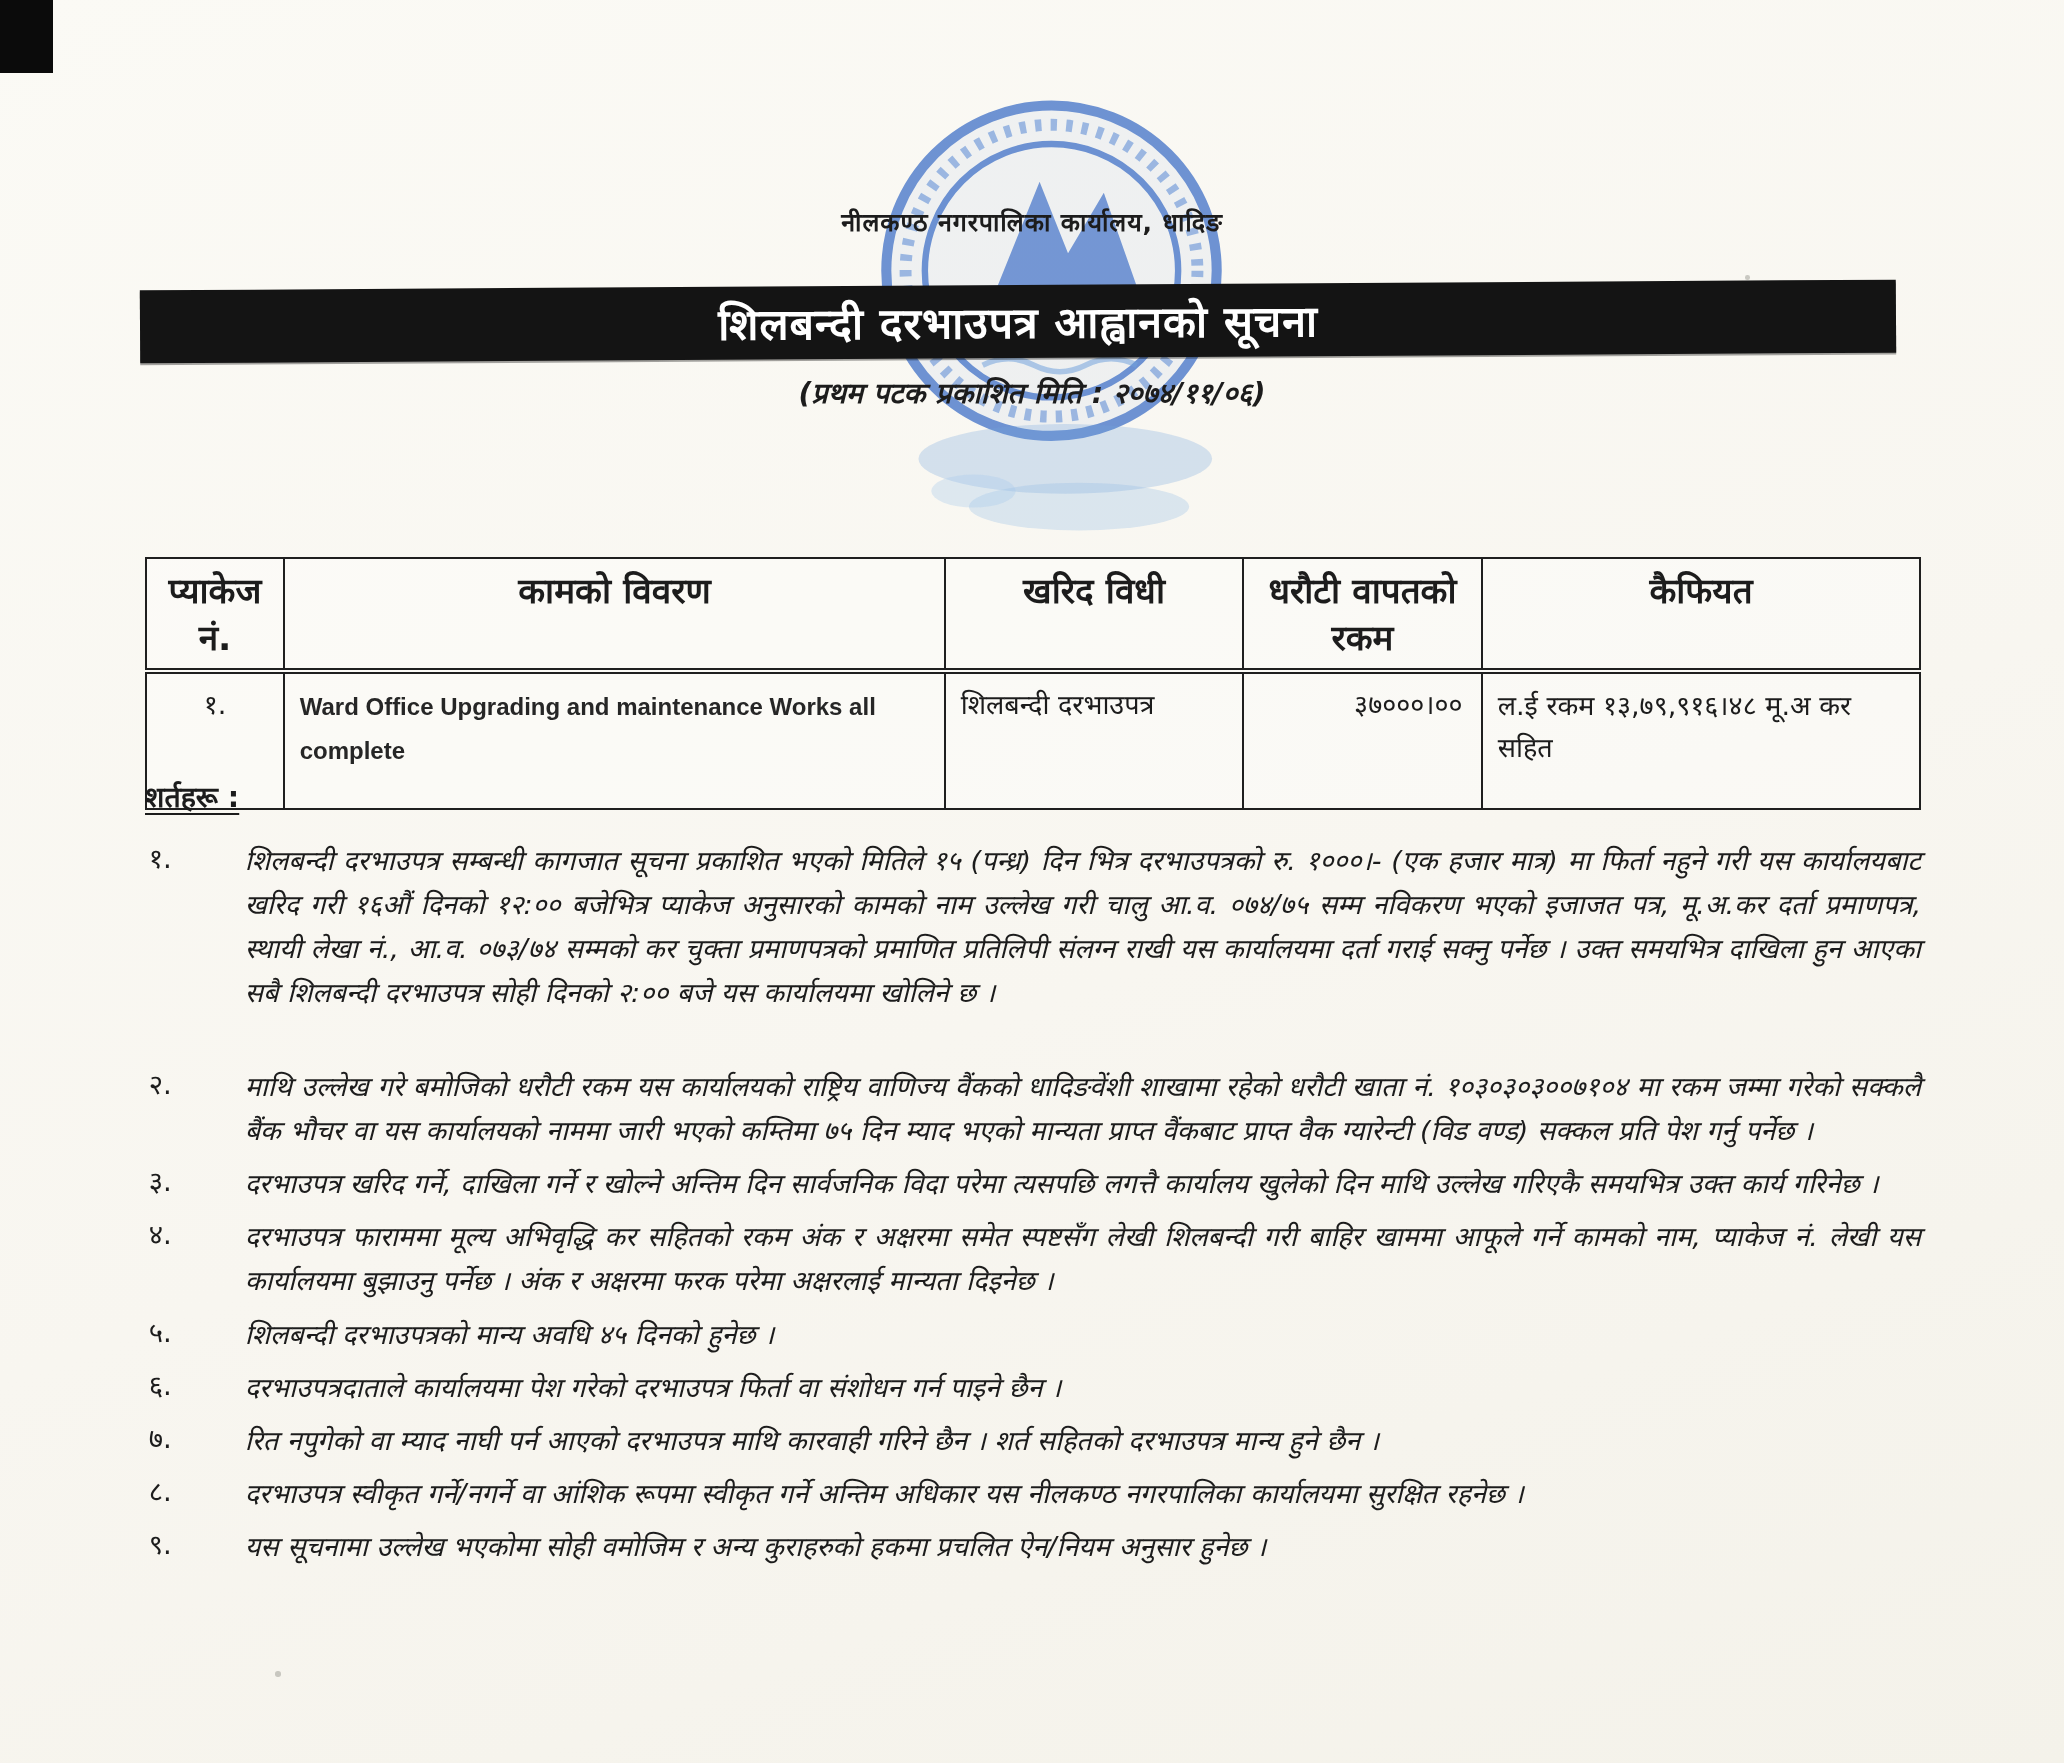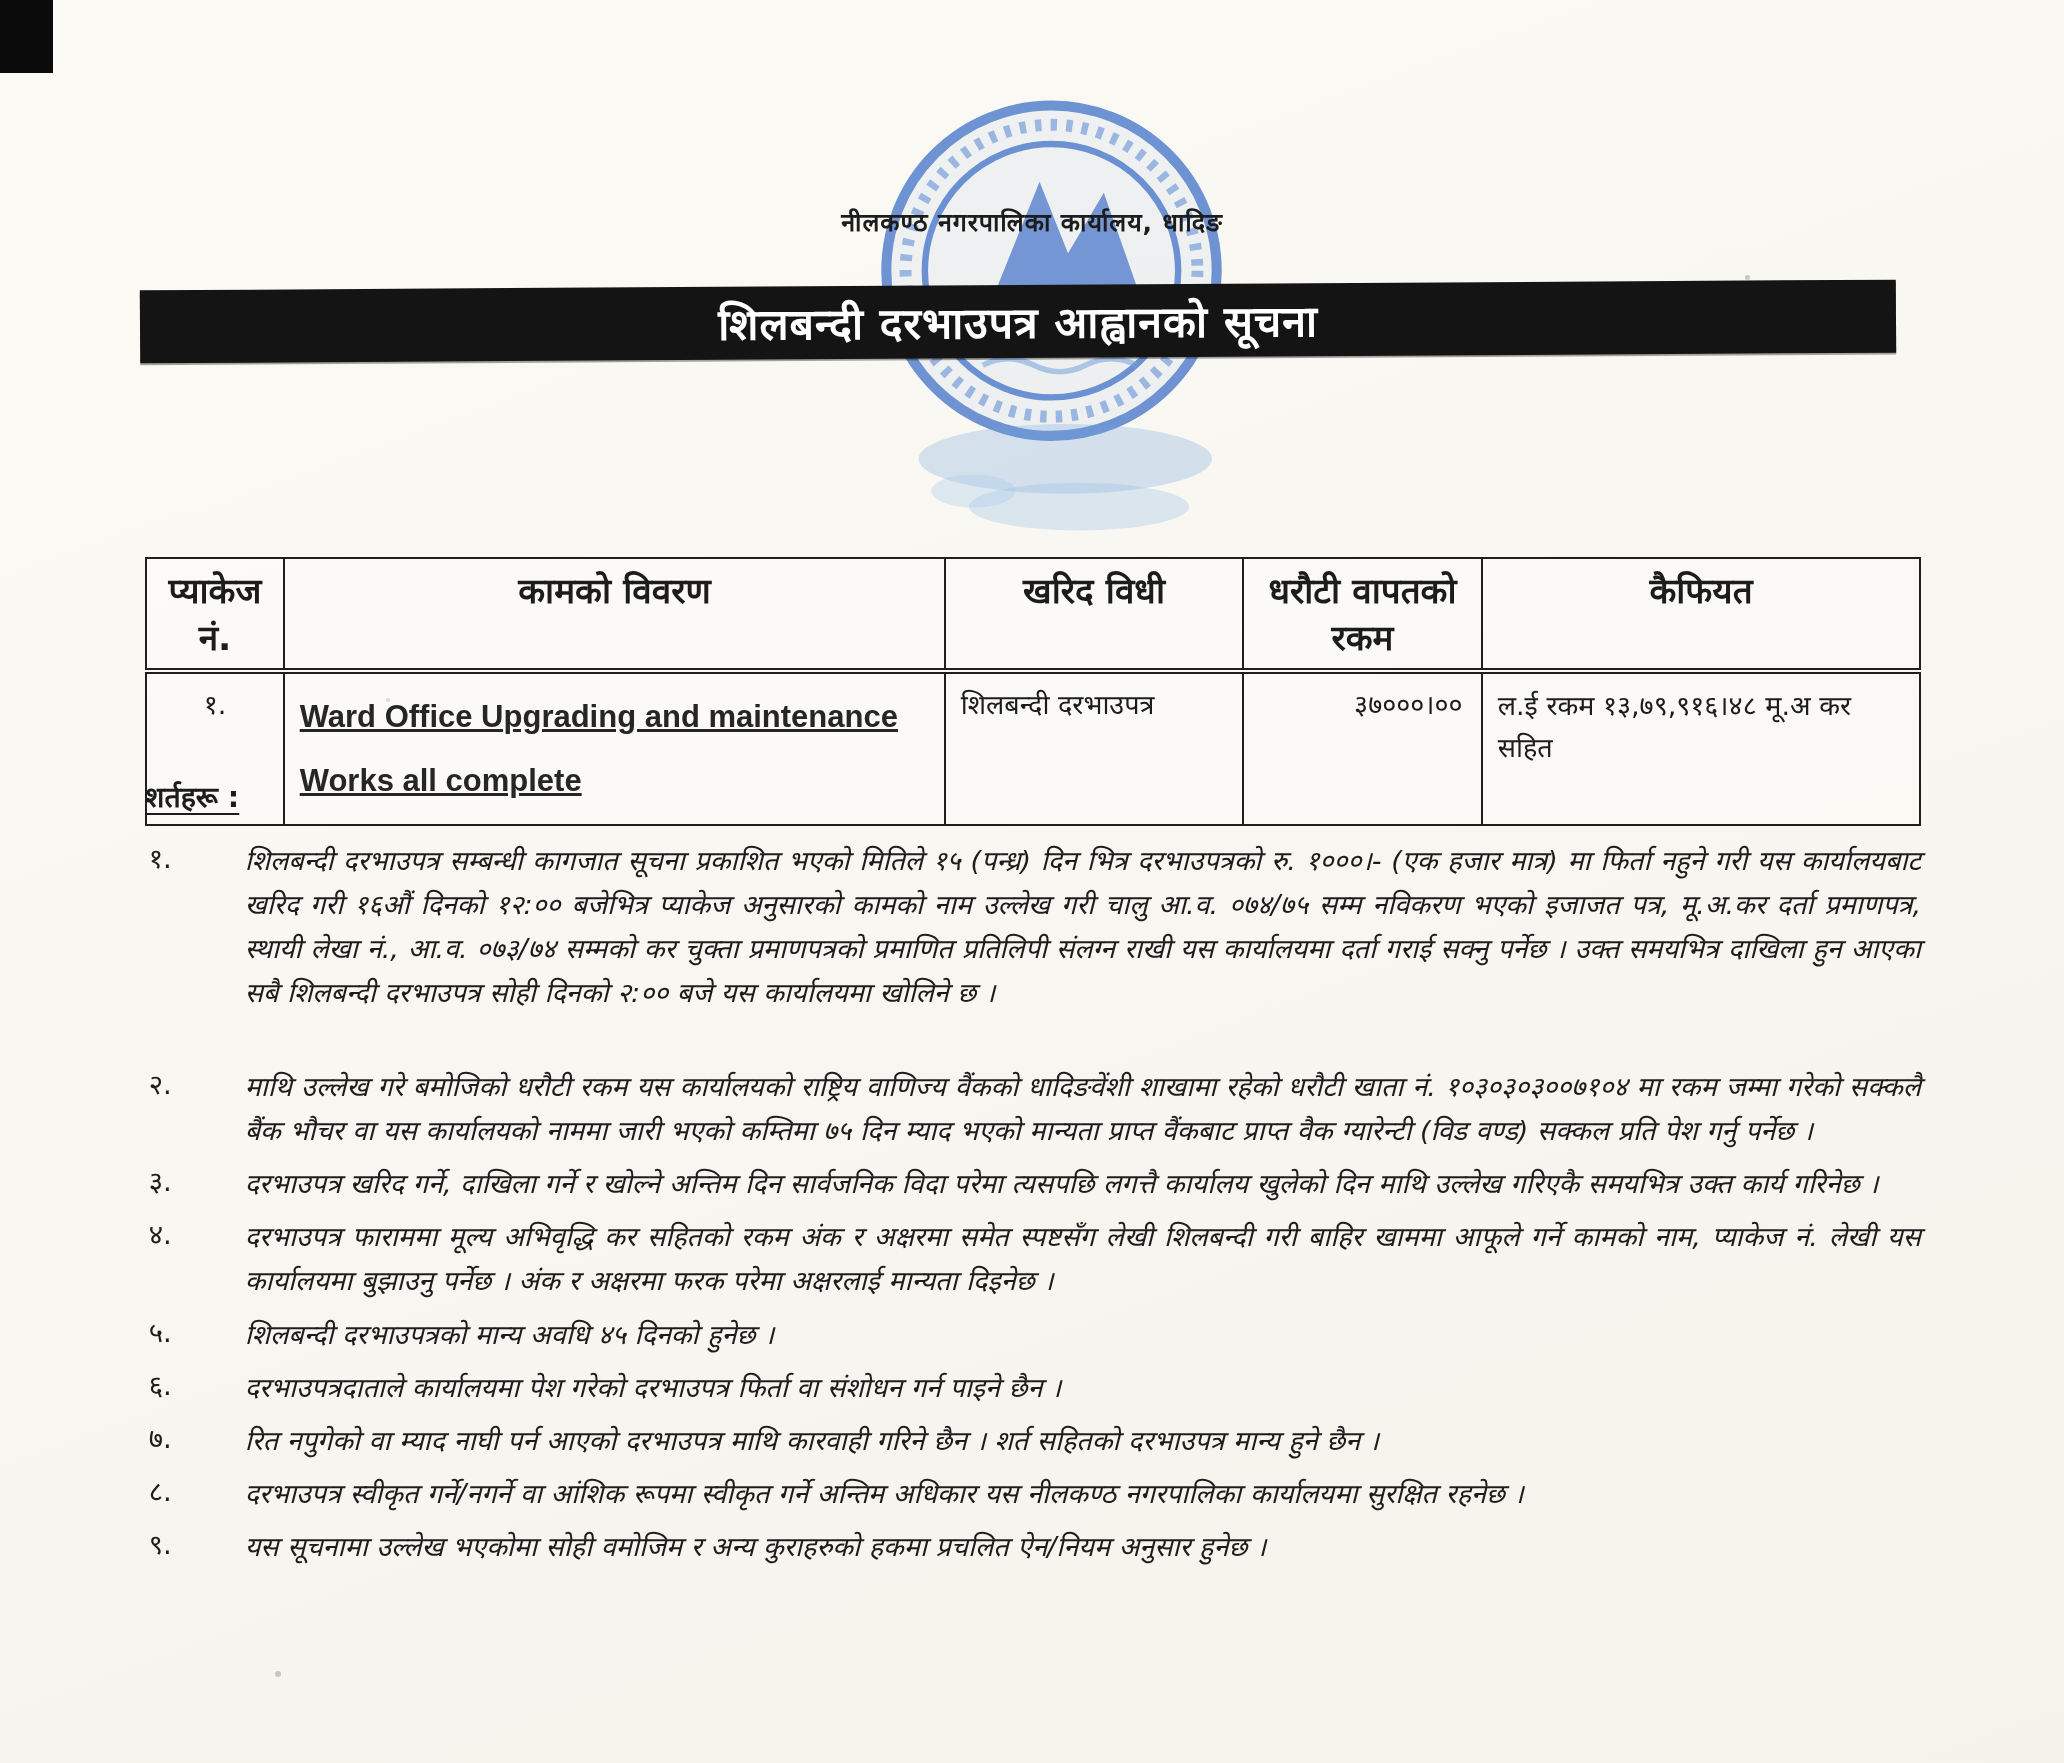--- a/index.html
+++ b/index.html
@@ -35,21 +35,21 @@
   }
   .work-table th,.work-table td{
     border:2.8px solid #1f1f1f;vertical-align:top;
   }
   .work-table th{
     font-size:35px;font-weight:700;text-align:center;
     padding:7.3px 5.5px;height:72px;border-bottom:6.4px double #1f1f1f;
   }
   .work-table td{font-size:27px;padding:11px 14.7px;height:112px;}
   td.c-pkg{text-align:center;}
-  td.c-desc{font-family:"Liberation Sans",sans-serif;font-size:31px;font-weight:600;line-height:64px;color:#262626;text-decoration:underline;}
+  td.c-desc{font-family:"Liberation Sans",sans-serif;font-size:24px;font-weight:600;line-height:44px;color:#262626;}
   td.c-method{font-size:27px;}
   td.c-dep{text-align:right;padding-right:18.4px;}
   td.c-rem{line-height:42px;}
   .conditions{position:absolute;left:145px;top:777px;width:1776px;z-index:2;}
   .cond-heading{font-size:28.5px;font-weight:700;text-decoration:underline;
     text-underline-offset:6.4px;margin-bottom:24px;}
   .cond-item{display:flex;margin-bottom:9.2px;}
   .cond-item .num{flex:0 0 96px;font-size:27.5px;padding-left:3.7px;}
   .cond-item .txt{flex:1;font-size:27px;line-height:44px;text-align:justify;font-style:italic;}
   .cond-item.gap-after{margin-bottom:50px;}
@@ -77,20 +77,21 @@
   <div class="speck" style="left:275px;top:1671px;width:5.5px;height:5.5px;"></div>
   <div class="speck" style="left:1745px;top:275px;width:4.6px;height:4.6px;"></div>
   <div class="speck" style="left:386px;top:698px;width:3.7px;height:3.7px;"></div>
 
   <div class="office">नीलकण्ठ नगरपालिका कार्यालय, धादिङ</div>
 
   <div class="banner">
     <span>शिलबन्दी दरभाउपत्र आह्वानको सूचना</span>
   </div>
 
+  <div class="pubdate">(प्रथम पटक प्रकाशित मिति : २०७४/११/०६)</div>
 
 
   <table class="work-table">
     <colgroup>
       <col style="width:138px">
         <col style="width:661px">
         <col style="width:298px">
       <col style="width:239px">
         <col style="width:438px">
     </colgroup>

